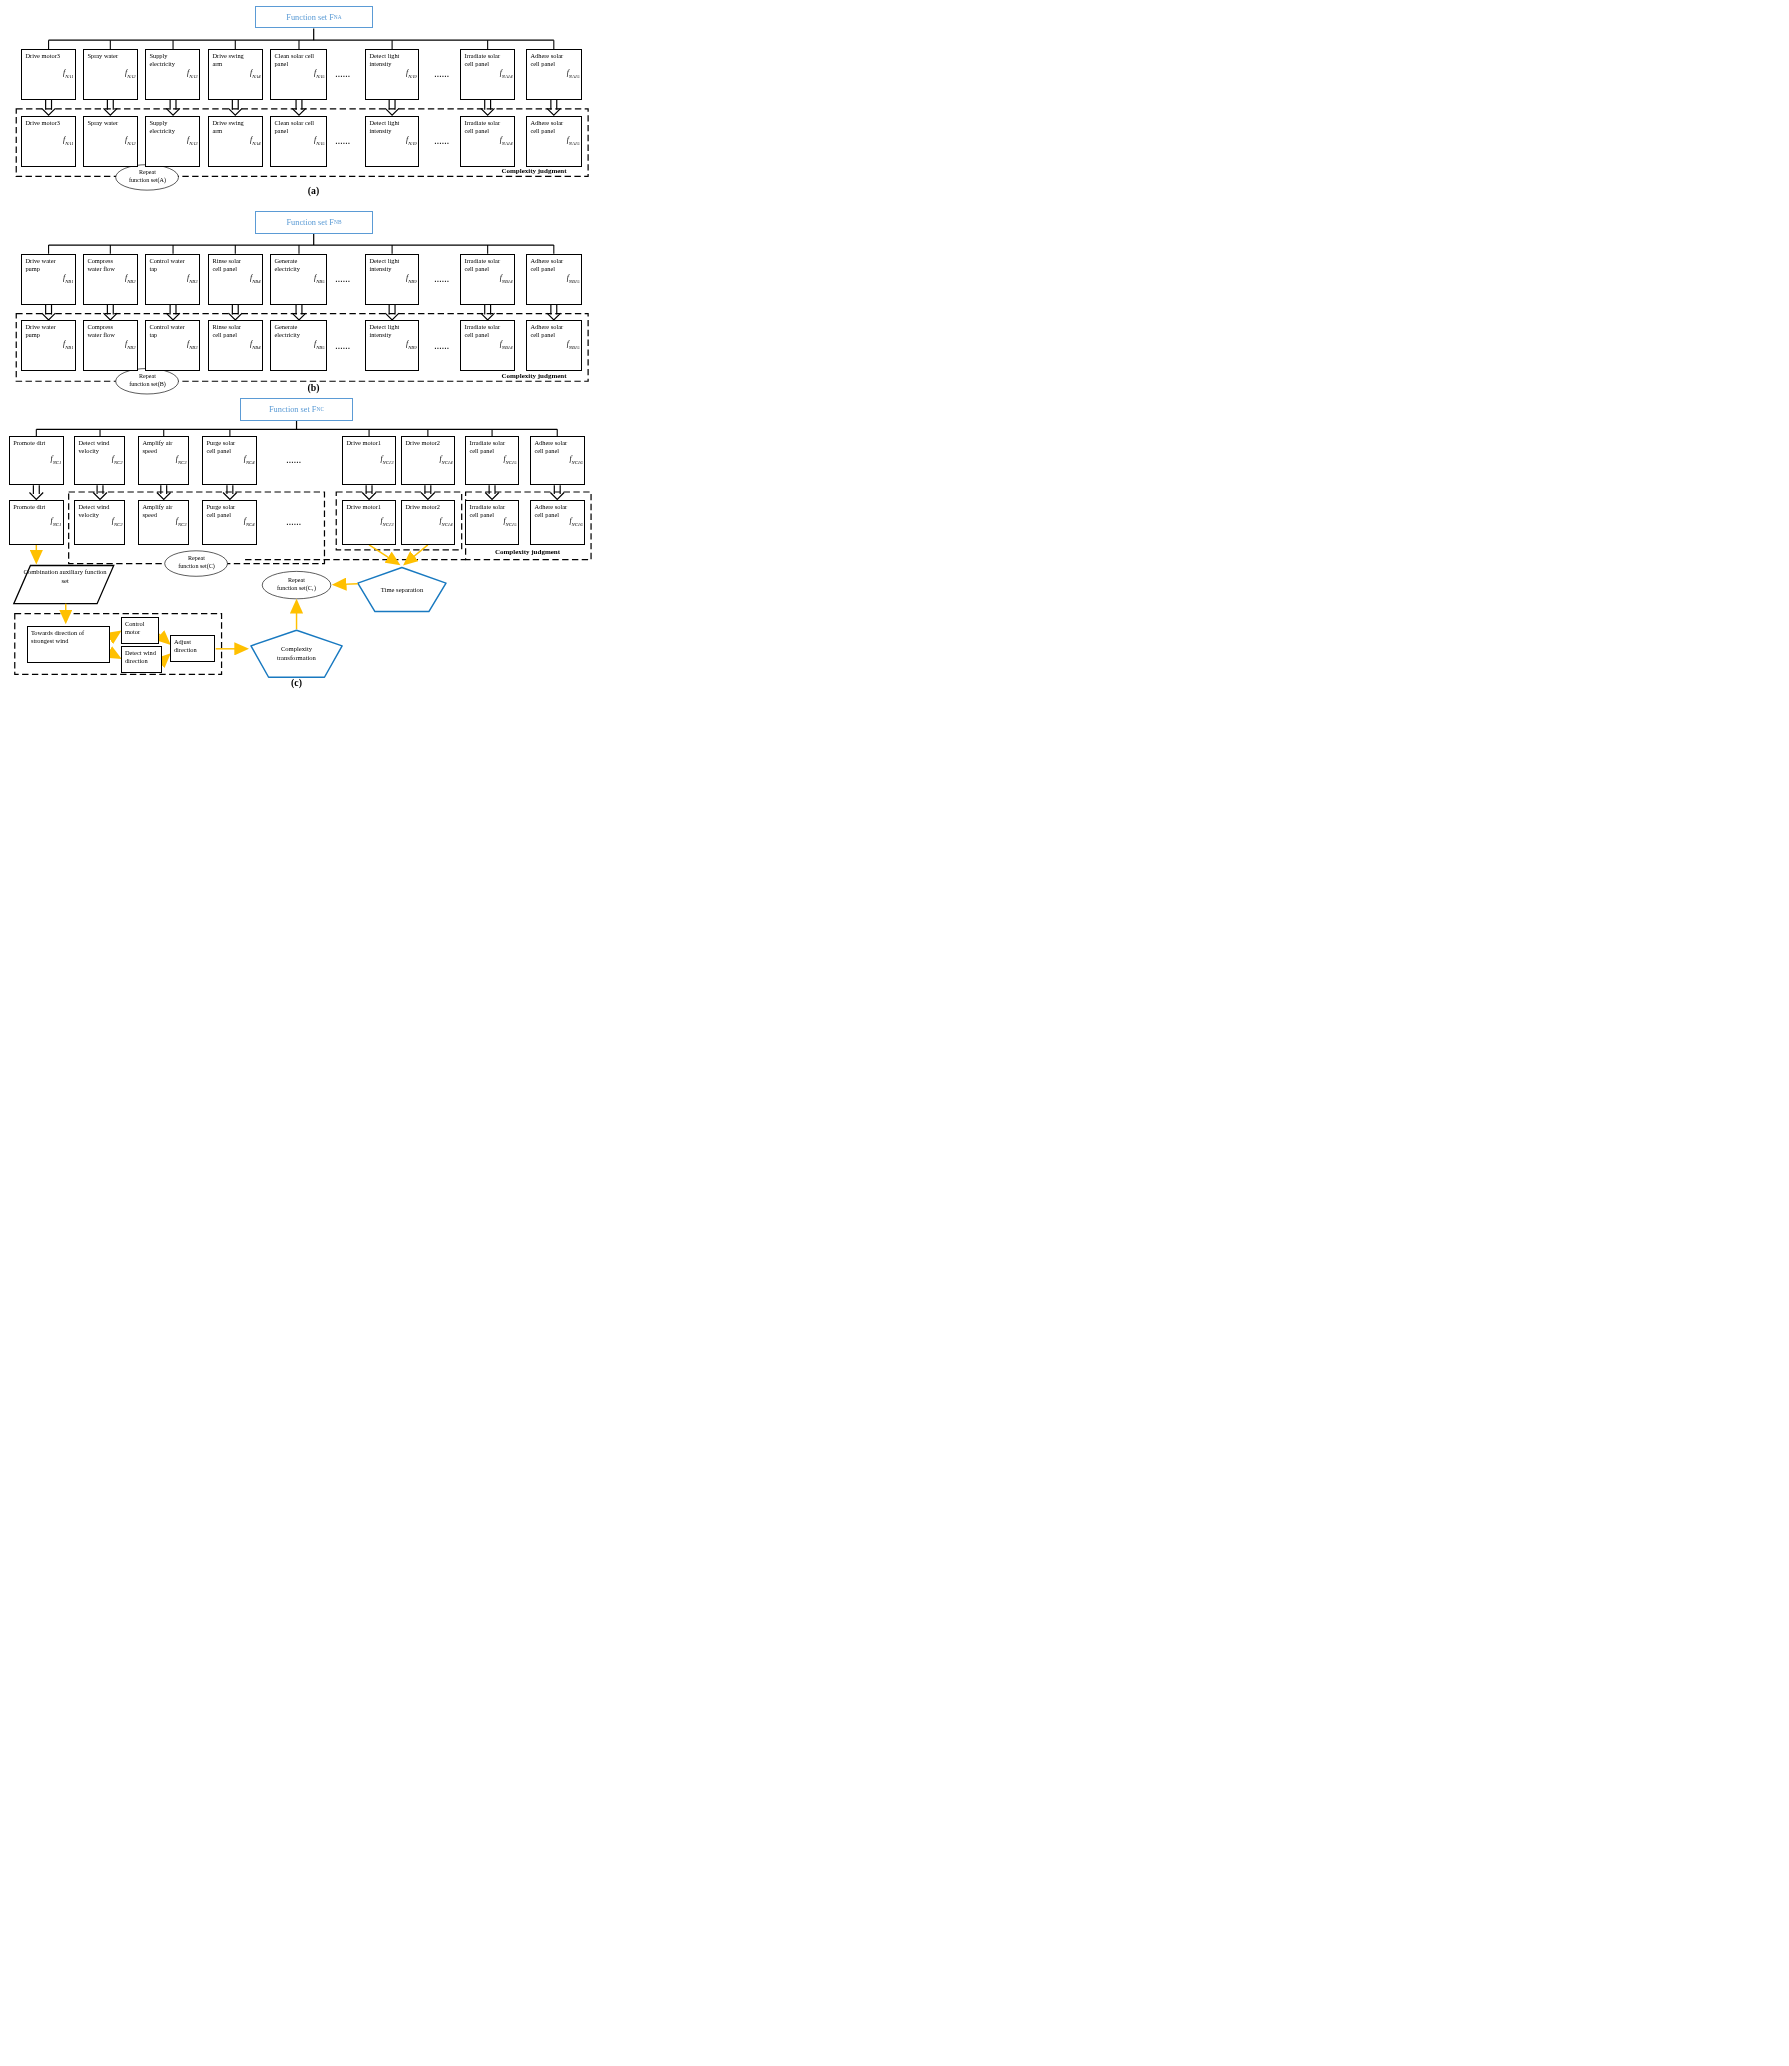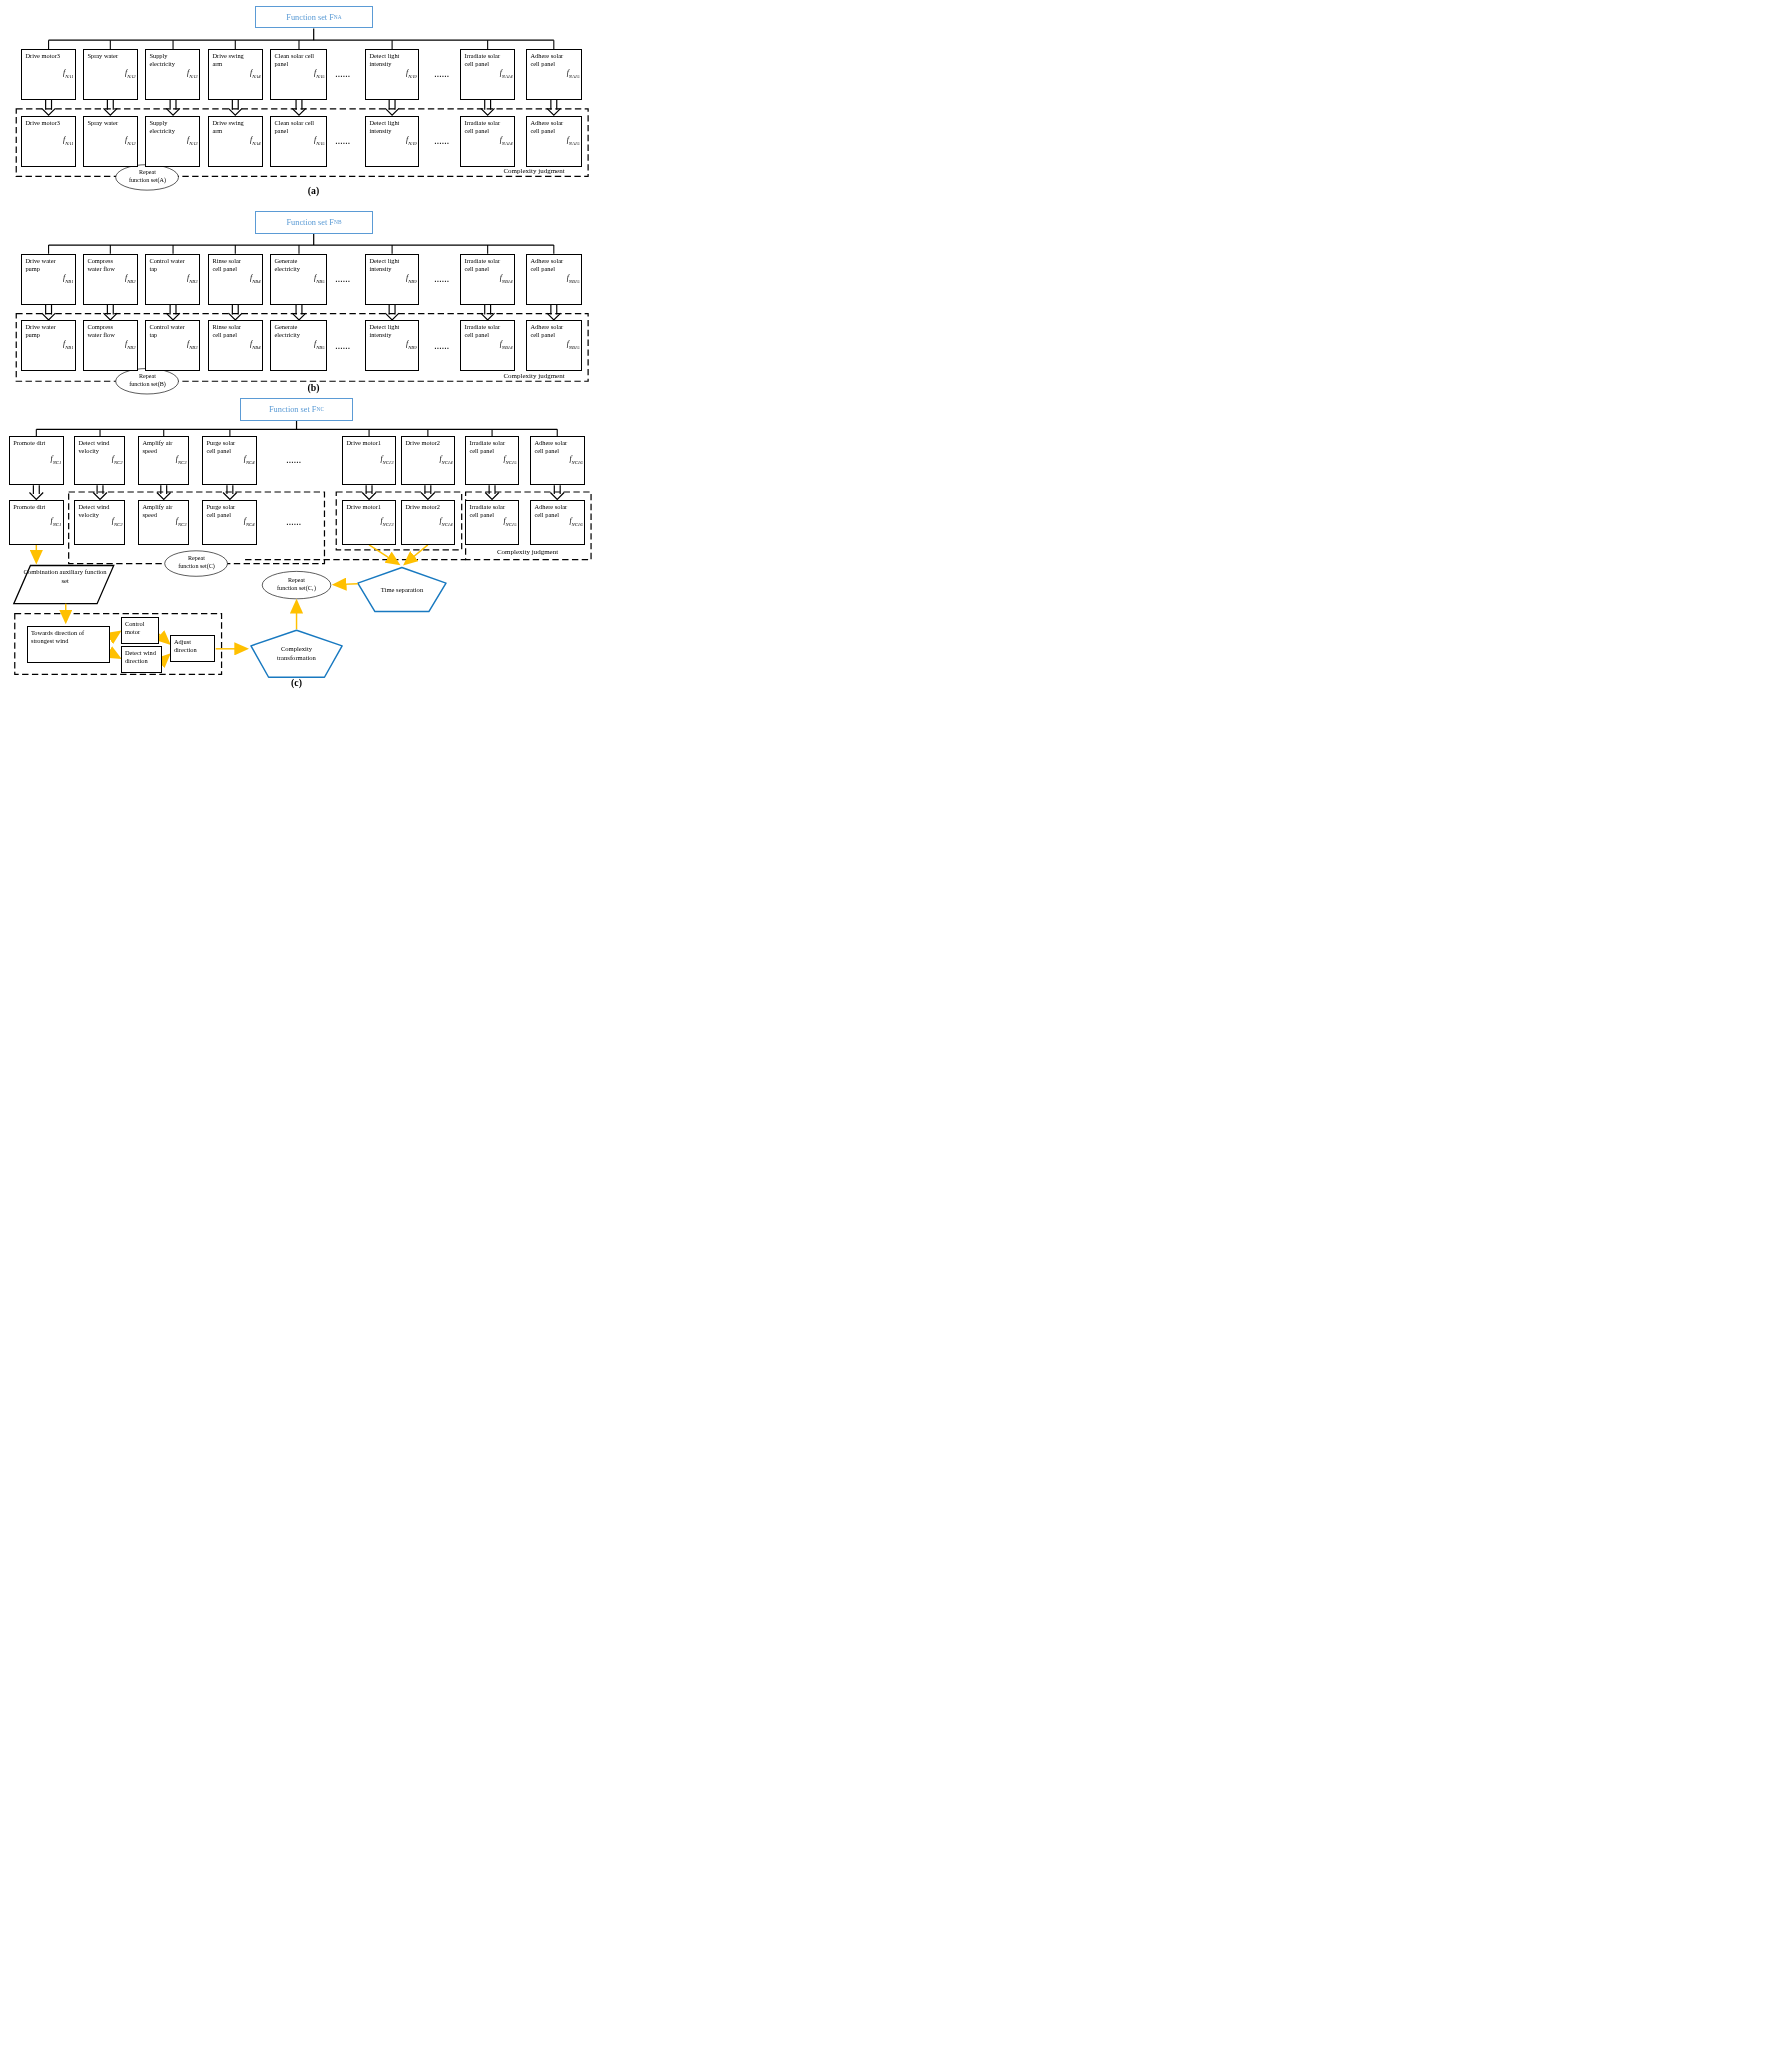--- a/index.html
+++ b/index.html
@@ -20,21 +20,21 @@
   .fn sub{font-size:4.7px;font-style:italic;}
   .dots{position:absolute;font-weight:bold;font-size:7.3px;letter-spacing:0.7px;z-index:2;
         transform:translate(-50%,-50%);white-space:nowrap;}
   .simple-box{position:absolute;background:#fff;border:1.3px solid #000;box-sizing:border-box;
         font-size:6.4px;line-height:1.28;padding:2px 2.9px;z-index:2;}
   .title-box{position:absolute;border:1.2px solid var(--tblue);color:var(--tblue);display:flex;
         align-items:center;justify-content:center;font-size:8.3px;background:#fff;
         box-sizing:border-box;z-index:2;}
   .title-box sub{font-size:5.4px;}
   .olabel{position:absolute;text-align:center;z-index:3;font-size:6.1px;line-height:1.3;}
-  .cj{position:absolute;z-index:3;font-size:7px;text-align:center;}
+  .cj{position:absolute;z-index:3;font-size:7px;text-align:center;font-weight:bold;}
   .caption{position:absolute;font-size:9.8px;font-weight:bold;z-index:2;text-align:center;}
 </style>
 </head>
 <body>
 
 <div class="canvas">
 
   <svg id="diagram-svg" width="597" height="689" viewBox="0 0 1218 1406">
     <defs>
       <marker id="ay" orient="auto" markerWidth="11" markerHeight="9" refX="8" refY="4.5">

